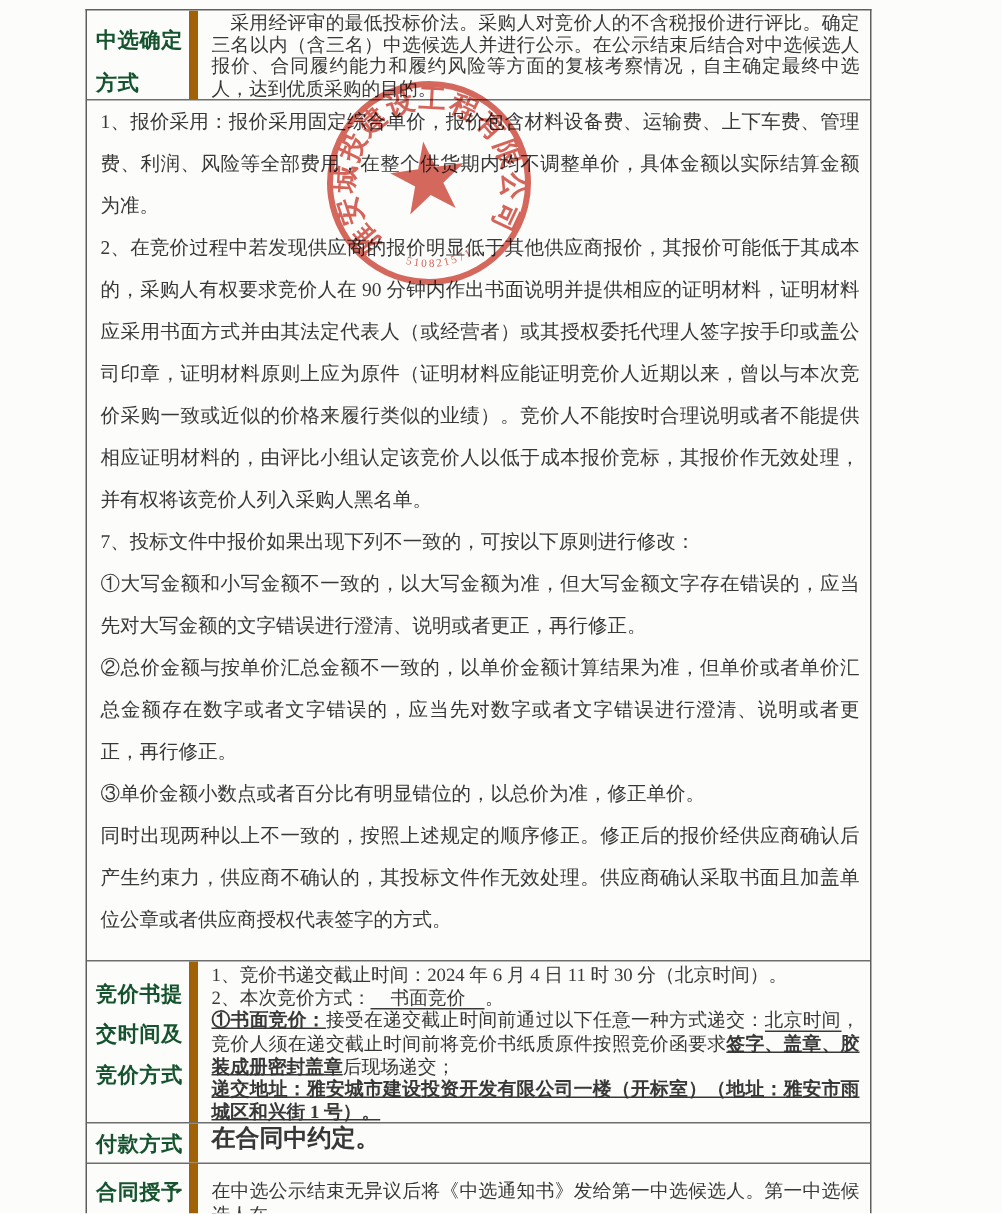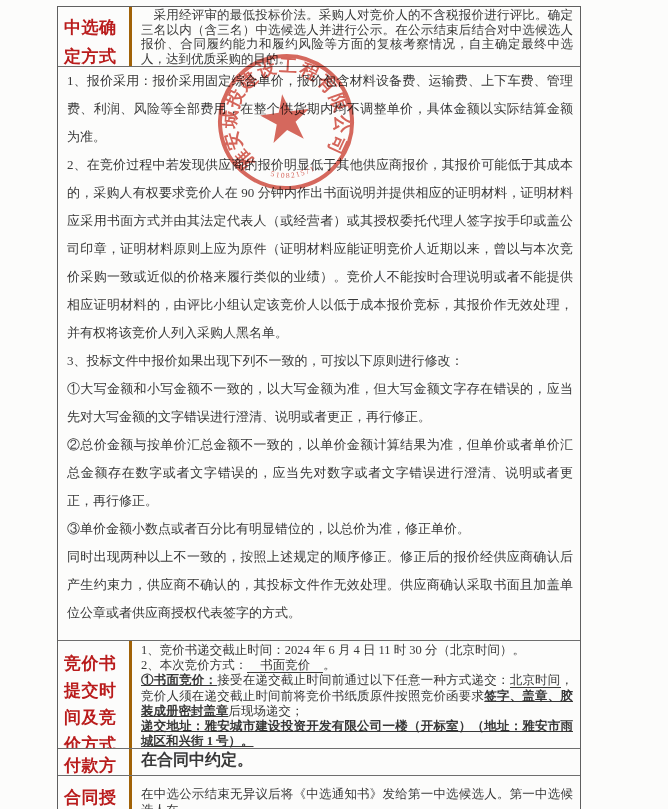--- a/index.html
+++ b/index.html
@@ -12,22 +12,22 @@
   .doc-table{
     position:absolute;left:57px;top:6px;width:524px;height:803px;
     box-sizing:border-box;overflow:hidden;
     border:1px solid #5f5f5f;border-bottom:none;
     background:transparent;
   }
   .row{display:flex;box-sizing:border-box;border-bottom:1px solid #6e6e6e;}
   .row:last-child{border-bottom:none;justify-content:space-between;}
   .cell{box-sizing:border-box;overflow:hidden;}
   .cell-label{
-    width:74px;flex:0 0 74px;border-right:3px solid #a16207;
-    font-weight:bold;font-size:17px;color:#b91c1c;
+    width:74px;flex:0 0 74px;border-right:6px solid #a16207;
+    font-weight:bold;font-size:14px;color:#14532d;
     padding:4px 2px 0 6px;letter-spacing:.5px;
   }
   .cell-content{flex:1;text-align:justify;padding:0 7px 0 9px;color:#383838;}
   .cell-content p{margin:0;}
 
   
   .r1{height:60px;}
   .r1 .cell-label{padding-top:6px;line-height:29px;}
   .r1 .cell-content{padding-top:2px;font-family:Liberation Mono, monospace;}
   .r1 .cell-content p{font-size:12.5px;line-height:14.6px;text-indent:1em;}
@@ -82,21 +82,21 @@
     <div class="cell cell-label">中选确定方式</div>
     <div class="cell cell-content">
       <p>采用经评审的最低投标价法。采购人对竞价人的不含税报价进行评比。确定三名以内（含三名）中选候选人并进行公示。在公示结束后结合对中选候选人报价、合同履约能力和履约风险等方面的复核考察情况，自主确定最终中选人，达到优质采购的目的。</p>
     </div>
   </div>
 
   <div class="row r2">
     <div class="cell cell-content">
       <p>1、报价采用：报价采用固定综合单价，报价包含材料设备费、运输费、上下车费、管理费、利润、风险等全部费用，在整个供货期内均不调整单价，具体金额以实际结算金额为准。</p>
       <p>2、在竞价过程中若发现供应商的报价明显低于其他供应商报价，其报价可能低于其成本的，采购人有权要求竞价人在 90 分钟内作出书面说明并提供相应的证明材料，证明材料应采用书面方式并由其法定代表人（或经营者）或其授权委托代理人签字按手印或盖公司印章，证明材料原则上应为原件（证明材料应能证明竞价人近期以来，曾以与本次竞价采购一致或近似的价格来履行类似的业绩）。竞价人不能按时合理说明或者不能提供相应证明材料的，由评比小组认定该竞价人以低于成本报价竞标，其报价作无效处理，并有权将该竞价人列入采购人黑名单。</p>
-      <p>3、投标文件中报价如果出现下列不一致的，可按以下原则进行修改：</p>
+      <p>7、投标文件中报价如果出现下列不一致的，可按以下原则进行修改：</p>
       <p>①大写金额和小写金额不一致的，以大写金额为准，但大写金额文字存在错误的，应当先对大写金额的文字错误进行澄清、说明或者更正，再行修正。</p>
       <p>②总价金额与按单价汇总金额不一致的，以单价金额计算结果为准，但单价或者单价汇总金额存在数字或者文字错误的，应当先对数字或者文字错误进行澄清、说明或者更正，再行修正。</p>
       <p>③单价金额小数点或者百分比有明显错位的，以总价为准，修正单价。</p>
       <p>同时出现两种以上不一致的，按照上述规定的顺序修正。修正后的报价经供应商确认后产生约束力，供应商不确认的，其投标文件作无效处理。供应商确认采取书面且加盖单位公章或者供应商授权代表签字的方式。</p>
     </div>
   </div>
 
   <div class="row r3">
     <div class="cell cell-label">竞价书提交时间及竞价方式</div>
     <div class="cell cell-content">

